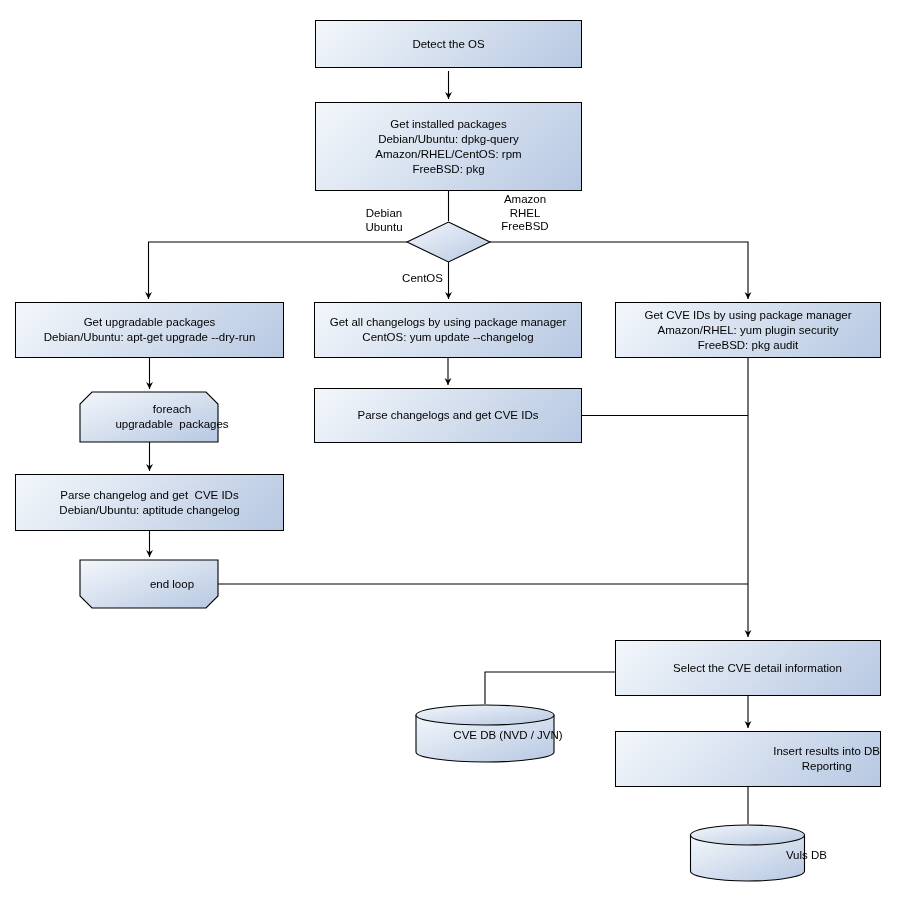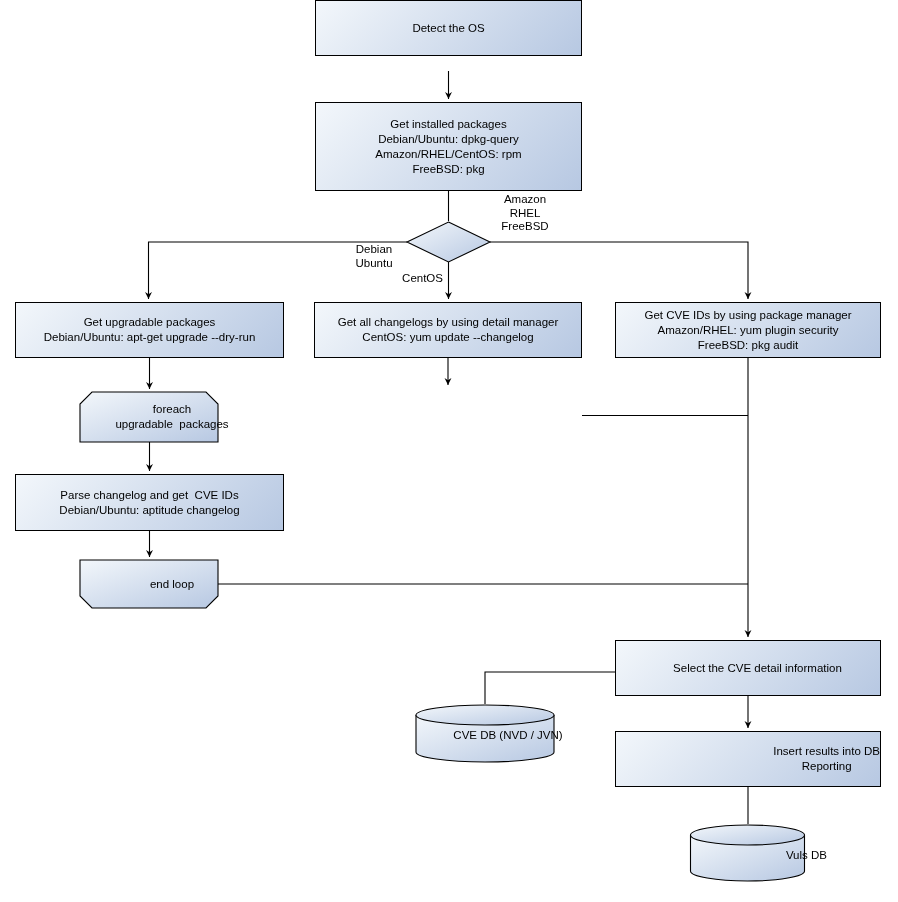--- a/index.html
+++ b/index.html
@@ -88,21 +88,21 @@
 
     <path class="shape" d="M80,560 H218 V596 L206,608 H92 L80,596 Z"></path>
 
     <path class="shape" d="M416,715 V752 A69,10 0 0,0 554,752 V715"></path>
     <ellipse class="shape" cx="485" cy="715" rx="69" ry="10"></ellipse>
 
     <path class="shape" d="M690.5,835 V871 A57,10 0 0,0 804.5,871 V835"></path>
     <ellipse class="shape" cx="747.5" cy="835" rx="57" ry="10"></ellipse>
   </svg>
 
-  <div class="node" style="left:315px;top:0;width:267px;height:56px;">
+  <div class="node" style="left:315px;top:20px;width:267px;height:48px;">
     <span class="node-text">Detect the OS</span>
   </div>
 
   <div class="node" style="left:315px;top:102px;width:267px;height:89px;text-align:center;">
     <span class="node-text">Get installed packages
 Debian/Ubuntu: dpkg-query
 Amazon/RHEL/CentOS: rpm
 FreeBSD: pkg</span>
   </div>
 
@@ -119,24 +119,27 @@
   <div class="node" style="left:15px;top:474px;width:269px;height:57px;align-items:center;">
     <span class="node-text">Parse changelog and get  CVE IDs
 Debian/Ubuntu: aptitude changelog</span>
   </div>
 
   <div class="overlay" style="left:80px;top:560px;width:138px;height:48px;">
     <span class="node-text">end loop</span>
   </div>
 
   <div class="node" style="left:314px;top:302px;width:268px;height:56px;">
-    <span class="node-text">Get all changelogs by using detail manager
+    <span class="node-text">Get all changelogs by using package manager
 CentOS: yum update --changelog</span>
   </div>
 
+  <div class="node" style="left:314px;top:388px;width:268px;height:55px;">
+    <span class="node-text">Parse changelogs and get CVE IDs</span>
+  </div>
 
   <div class="node" style="left:615px;top:302px;width:266px;height:56px;">
     <span class="node-text">Get CVE IDs by using package manager
 Amazon/RHEL: yum plugin security
 FreeBSD: pkg audit</span>
   </div>
 
   <div class="node" style="left:615px;top:640px;width:266px;height:56px;padding-left:19px;">
     <span class="node-text">Select the CVE detail information</span>
   </div>
@@ -147,21 +150,21 @@
   </div>
 
   <div class="overlay" style="left:416px;top:708px;width:138px;height:54px;">
     <span class="node-text">CVE DB (NVD / JVN)</span>
   </div>
 
   <div class="overlay" style="left:691px;top:828px;width:113px;height:54px;justify-content:flex-end;">
     <span class="node-text">Vuls DB</span>
   </div>
 
-  <div class="edge-label center" style="left:334px;top:207px;width:80px;margin-top:36px;">Debian
+  <div class="edge-label center" style="left:344px;top:207px;width:80px;">Debian
 Ubuntu</div>
 
   <div class="edge-label center" style="left:485px;top:193px;width:80px;">Amazon
 RHEL
 FreeBSD</div>
 
   <div class="edge-label right" style="left:385px;top:272px;width:58px;">CentOS</div>
 
 </div>
 

